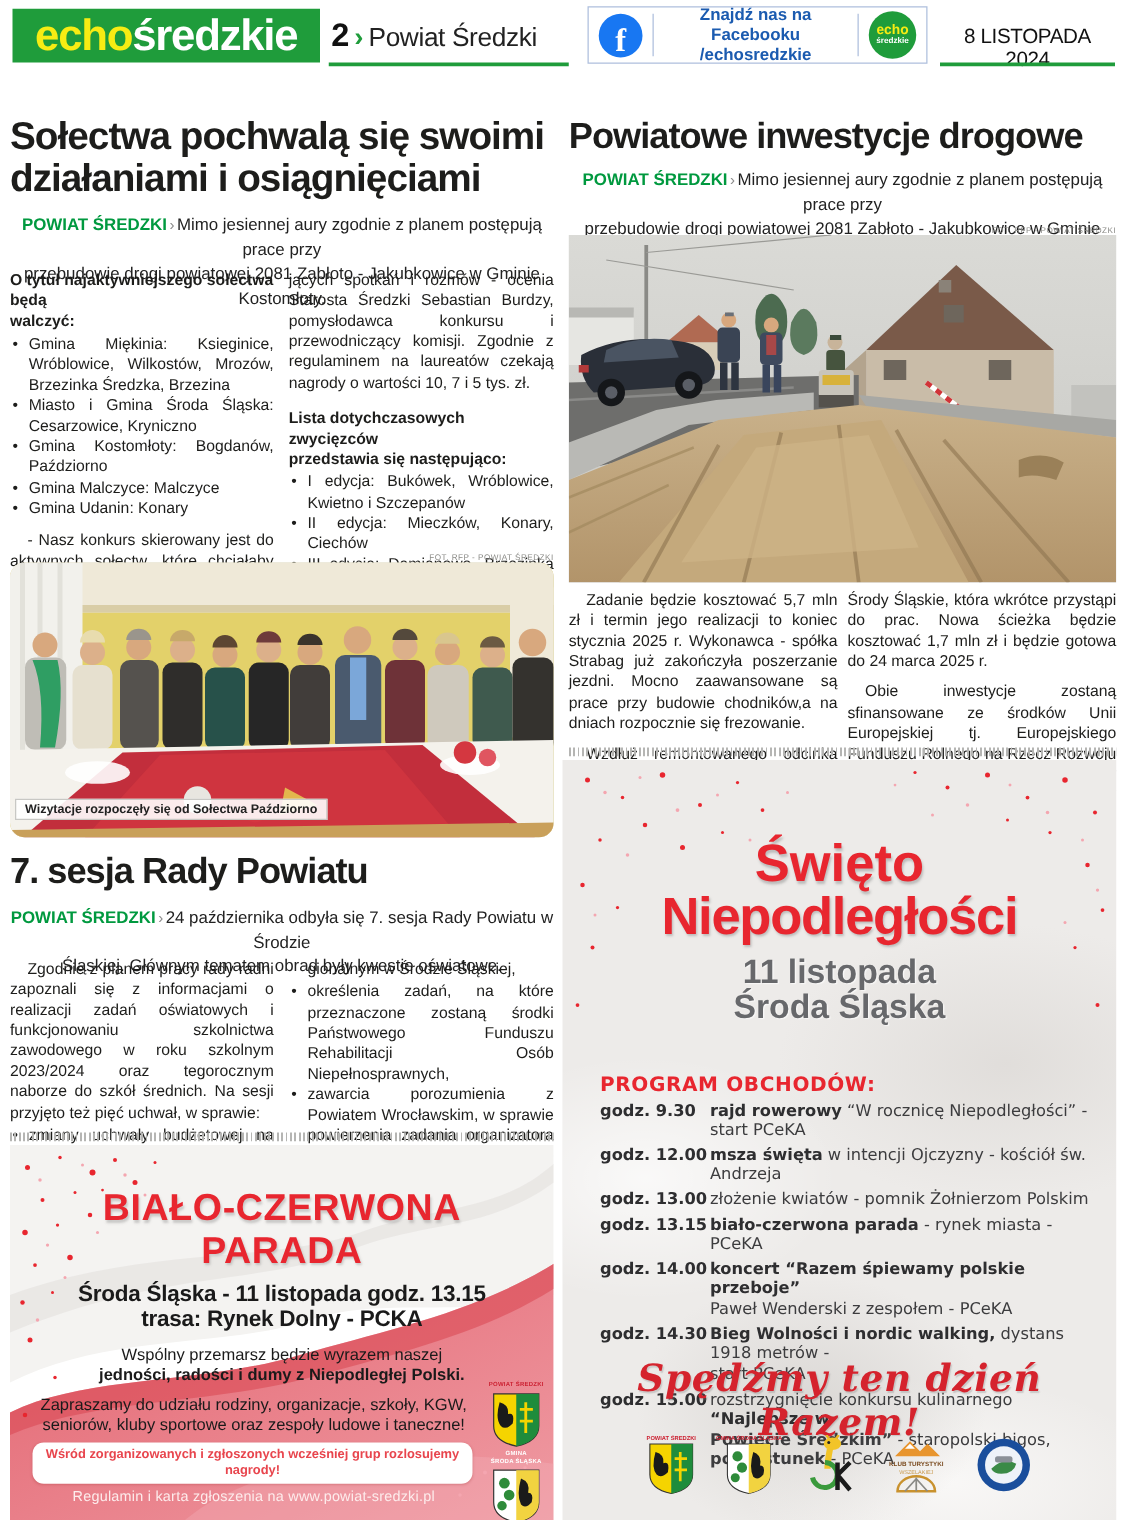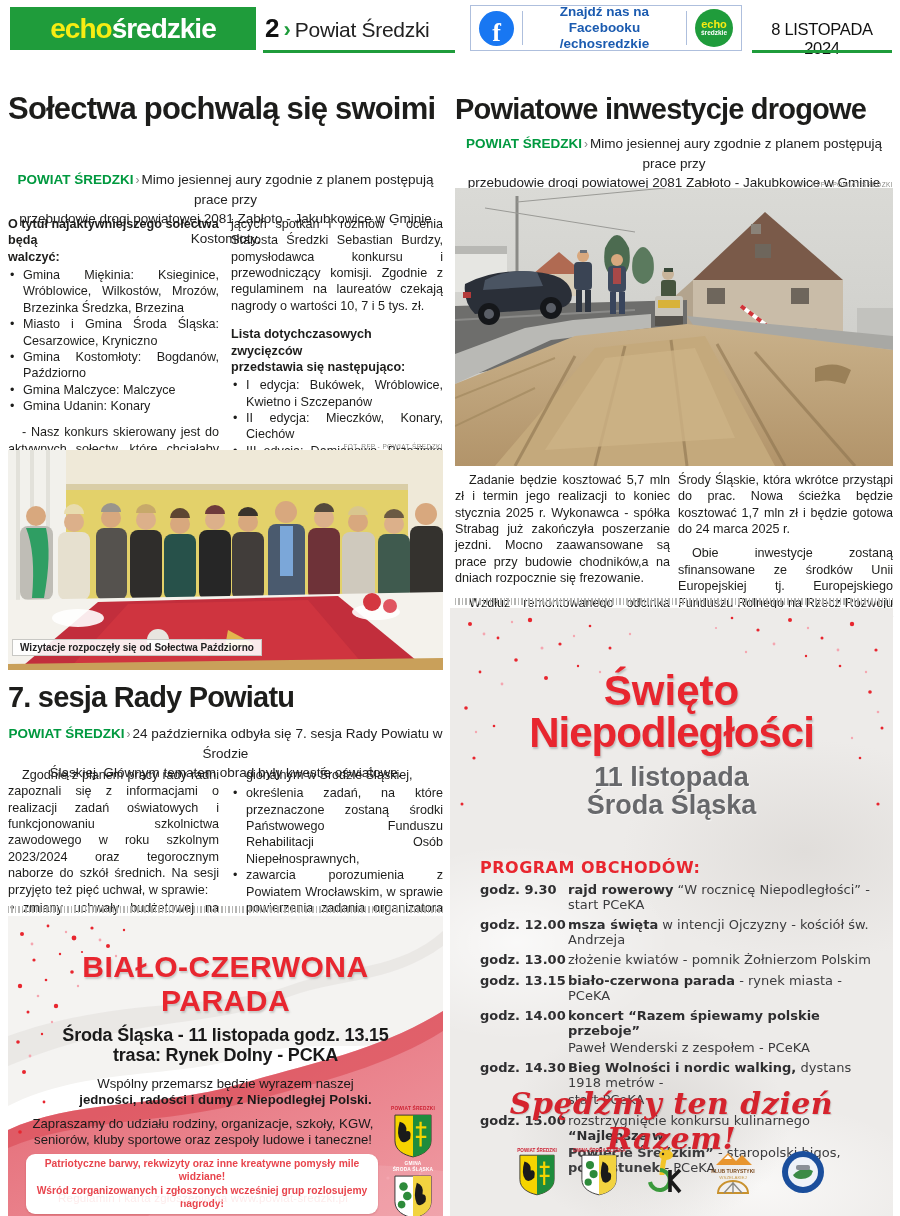--- a/index.html
+++ b/index.html
@@ -3,21 +3,21 @@
 <meta charset="utf-8">
 <style>
   * { margin:0; padding:0; box-sizing:border-box; }
   html,body { background:#fff; }
   body { font-family:"Liberation Sans", sans-serif; color:#1d1d1b; }
   .page { position:relative; width:900px; height:1216px; background:#fff; overflow:hidden; margin:0 auto; }
 
   
   .logo-box { position:absolute; left:10px; top:7px; width:246px; height:43px;
     background:#1f9c3b; display:flex; align-items:center; justify-content:center; }
-  .logo-box .t { font-size:28px; font-weight:bold; letter-spacing:-1px; line-height:1; }
+  .logo-box .t { font-size:35px; font-weight:bold; letter-spacing:-1px; line-height:1; }
   .logo-echo { color:#f7ec13; }
   .logo-sredzkie { color:#ffffff; }
   .pagenum-wrap { position:absolute; left:265px; top:13px; width:190px; }
   .pagenum { font-size:26px; font-weight:bold; color:#111; display:inline; }
   .chev { color:#1f9c3b; font-size:22px; font-weight:bold; padding:0 4px; }
   .section-name { font-size:21px; color:#222; display:inline; letter-spacing:-0.3px; }
   .rule-green { position:absolute; height:3px; background:#1f9c3b; }
   .fb-box { position:absolute; left:470px; top:5px; width:272px; height:46px; background:#fff;
     border:1px solid #aebfdd; display:flex; align-items:center; padding:0 8px; }
   .fb-circle { width:35px; height:35px; border-radius:50%; background:#1877f2; color:#fff;
@@ -124,20 +124,21 @@
     <div class="echo-badge">
       <span class="b1">echo</span>
       <span class="b2">średzkie</span>
     </div>
   </div>
   <div class="date-box">8 LISTOPADA 2024</div>
   <div class="rule-green" style="left:752px; top:50px; width:140px;"></div>
 
   <div class="headline" style="left:8px; top:92px; width:430px; font-size:31px;">
     <div>Sołectwa pochwalą się swoimi</div>
+    <div>działaniami i osiągnięciami</div>
   </div>
   <div class="lead" style="left:8px; top:170px; width:435px;">
     <div><span class="kicker">POWIAT ŚREDZKI</span><span class="kicker-chev">›</span><span>Mimo jesiennej aury zgodnie z planem postępują prace przy</span></div>
     <div>przebudowie drogi powiatowej 2081 Zabłoto - Jakubkowice w Gminie Kostomłoty.</div>
   </div>
   <div class="bodycol" style="left:8px; top:216px; width:211px;">
     <div class="subhead">
       <div>O tytuł najaktywniejszego sołectwa będą</div>
       <div>walczyć:</div>
     </div>
@@ -159,21 +160,21 @@
     <ul>
       <li>I edycja: Bukówek, Wróblowice, Kwietno i Szczepanów</li>
       <li>II edycja: Mieczków, Konary, Ciechów</li>
       <li>III edycja: Damianowo, Brzezinka Średzka, Rakoszyce</li>
       <li>IV edycja: Osiek, Bukówek, Rakoszyce i Piersno</li>
       <li>V edycja: Wilkszyn, Malczyce, Ciechów</li>
     </ul>
     <div class="byline">(RFP)</div>
   </div>
   <div class="fot-credit" style="left:8px; top:443px; width:435px;">FOT.  RFP - POWIAT ŚREDZKI</div>
-  <div class="photo-frame" style="left:8px; top:450px; width:435px; height:220px;">
+  <div class="photo-frame" style="left:8px; top:450px; width:435px; height:220px;border-radius:12px;">
     <svg width="435" height="220" viewBox="0 0 435 220">
       <rect width="435" height="220" fill="#e3d16a"></rect>
       <rect width="435" height="40" fill="#efe9d8"></rect>
       <rect y="34" width="435" height="6" fill="#d9cda6"></rect>
       <rect x="0" y="0" width="58" height="160" fill="#f2f1ec"></rect>
       <rect x="8" y="0" width="4" height="160" fill="#e2e1da"></rect>
         <rect x="22" y="0" width="4" height="160" fill="#e2e1da"></rect>
         <rect x="38" y="0" width="4" height="160" fill="#e2e1da"></rect>
       <rect x="400" y="20" width="35" height="120" fill="#efe9d8"></rect>
 
@@ -312,21 +313,20 @@
       <div class="parade-sub" style="top:130px;">trasa: Rynek Dolny - PCKA</div>
       <div class="parade-p" style="top:160px;">
         <div>Wspólny przemarsz będzie wyrazem naszej</div>
         <div style="font-weight:bold">jedności, radości i dumy z Niepodległej Polski.</div>
       </div>
       <div class="parade-p" style="top:200px; width:390px;">
         <div>Zapraszamy do udziału rodziny, organizacje, szkoły, KGW,</div>
         <div>seniorów, kluby sportowe oraz zespoły ludowe i taneczne!</div>
       </div>
       <div class="parade-pill">
-        <div>Patriotyczne barwy, rekwizyty oraz inne kreatywne pomysły mile widziane!</div>
         <div>Wśród zorganizowanych i zgłoszonych wcześniej grup rozlosujemy nagrody!</div>
       </div>
       <div class="parade-footer">Regulamin i karta zgłoszenia na www.powiat-sredzki.pl</div>
       <div class="crest-col">
         <div class="crest-label">POWIAT ŚREDZKI</div>
         <svg width="38" height="44" viewBox="0 0 40 46">
           <path d="M1,1 h38 v27 c0,10 -9.5,15 -19,17 c-9.5,-2 -19,-7 -19,-17 Z" fill="#f5d400" stroke="#333" stroke-width="1"></path>
           <path d="M20,1 h19 v27 c0,10 -9.5,15 -19,17 Z" fill="#1e8c3c"></path>
           <path d="M6,8 q8,2 7,10 q6,-2 4,8 q-6,6 -10,2 q-5,-6 -1,-20" fill="#1a1a1a"></path>
           <path d="M28,8 v26 M23,14 h11 M23,24 h11" stroke="#f5d400" stroke-width="2.4" fill="none"></path>

